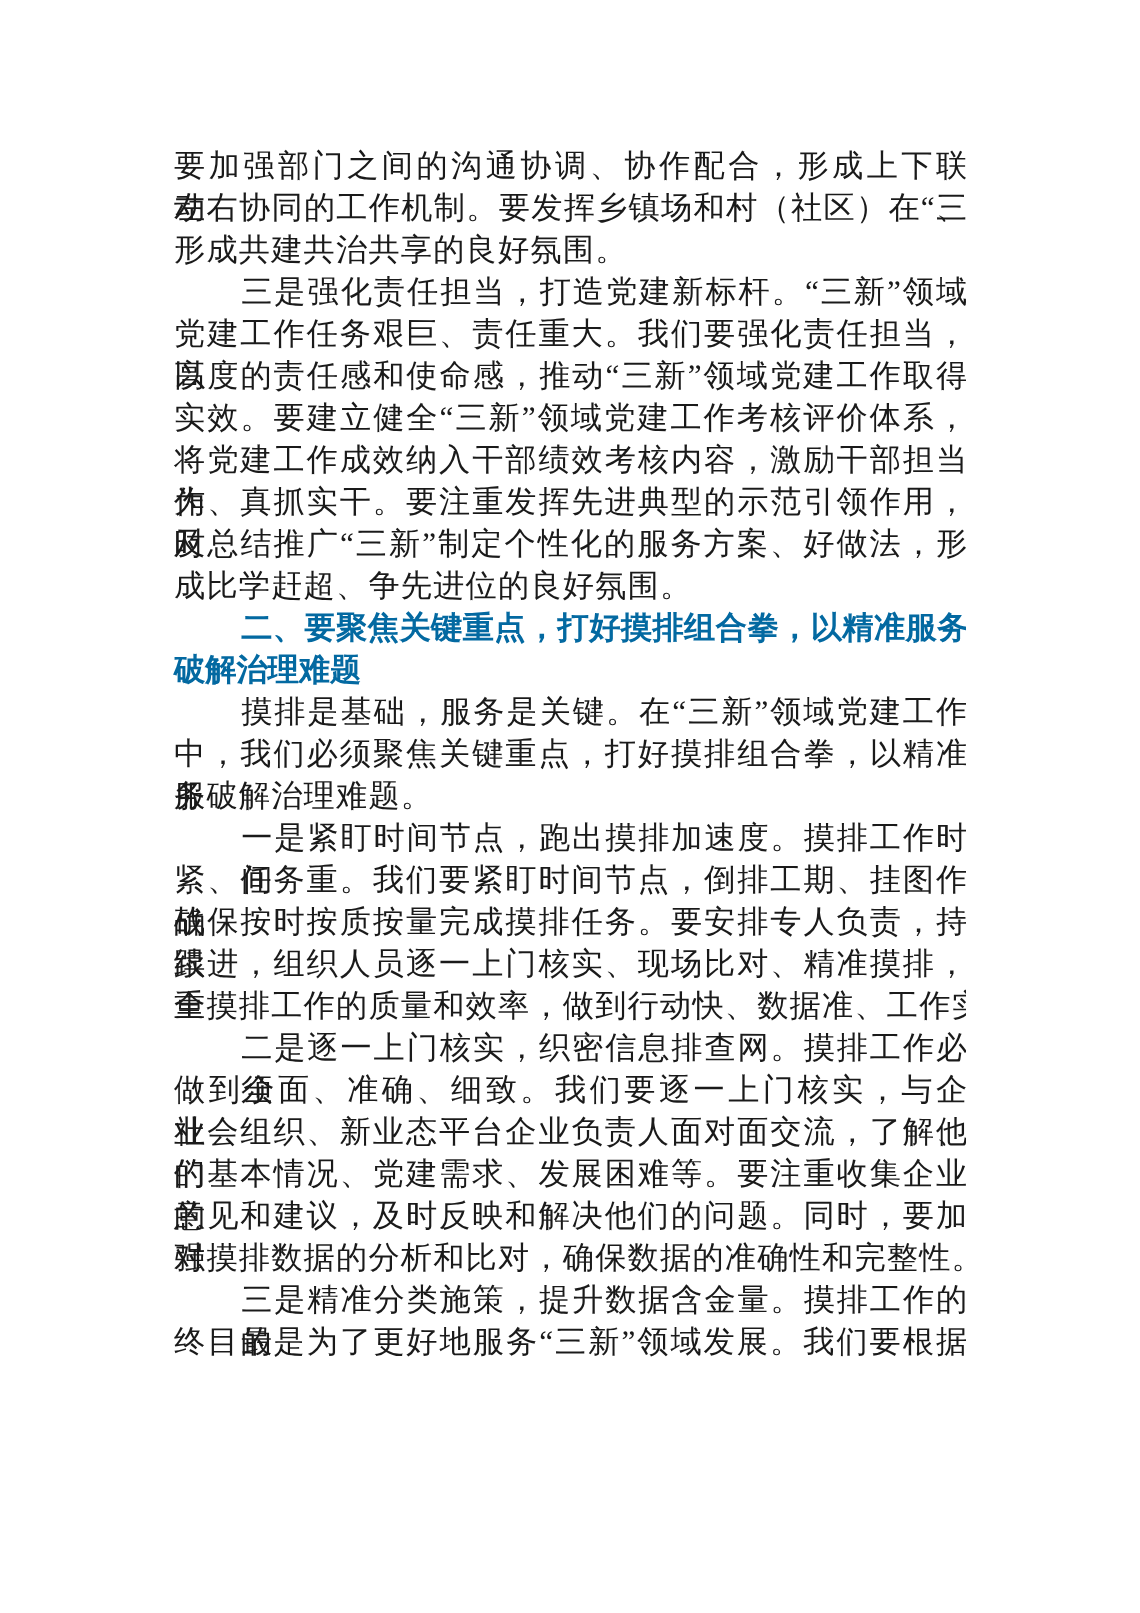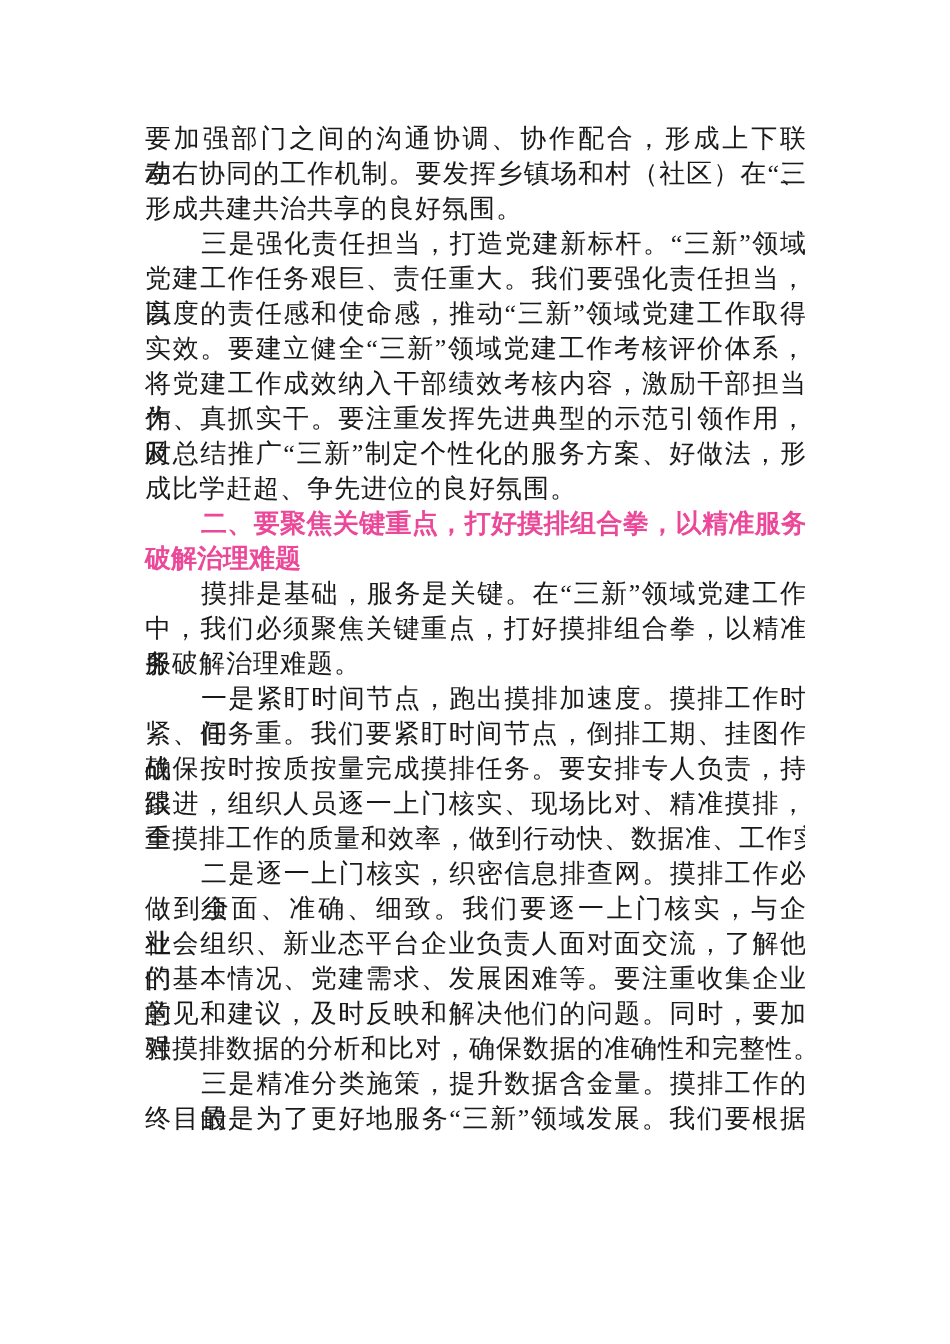--- a/index.html
+++ b/index.html
@@ -38,21 +38,21 @@
     white-space: normal;
   }
   
   .ind {
     padding-left: 56px;
   }
   
   .hd {
     font-family: "Liberation Sans", sans-serif;
     font-weight: 700;
-    color: #ec4899;
+    color: #0369a1;
     letter-spacing: 0;
   }
 </style>
 </head>
 <body>
 
 <div class="page">
   <div class="textblock">
     <div class="ln j">要加强部门之间的沟通协调、协作配合，形成上下联动、</div>
     <div class="ln j">左右协同的工作机制。要发挥乡镇场和村（社区）在“三</div>

